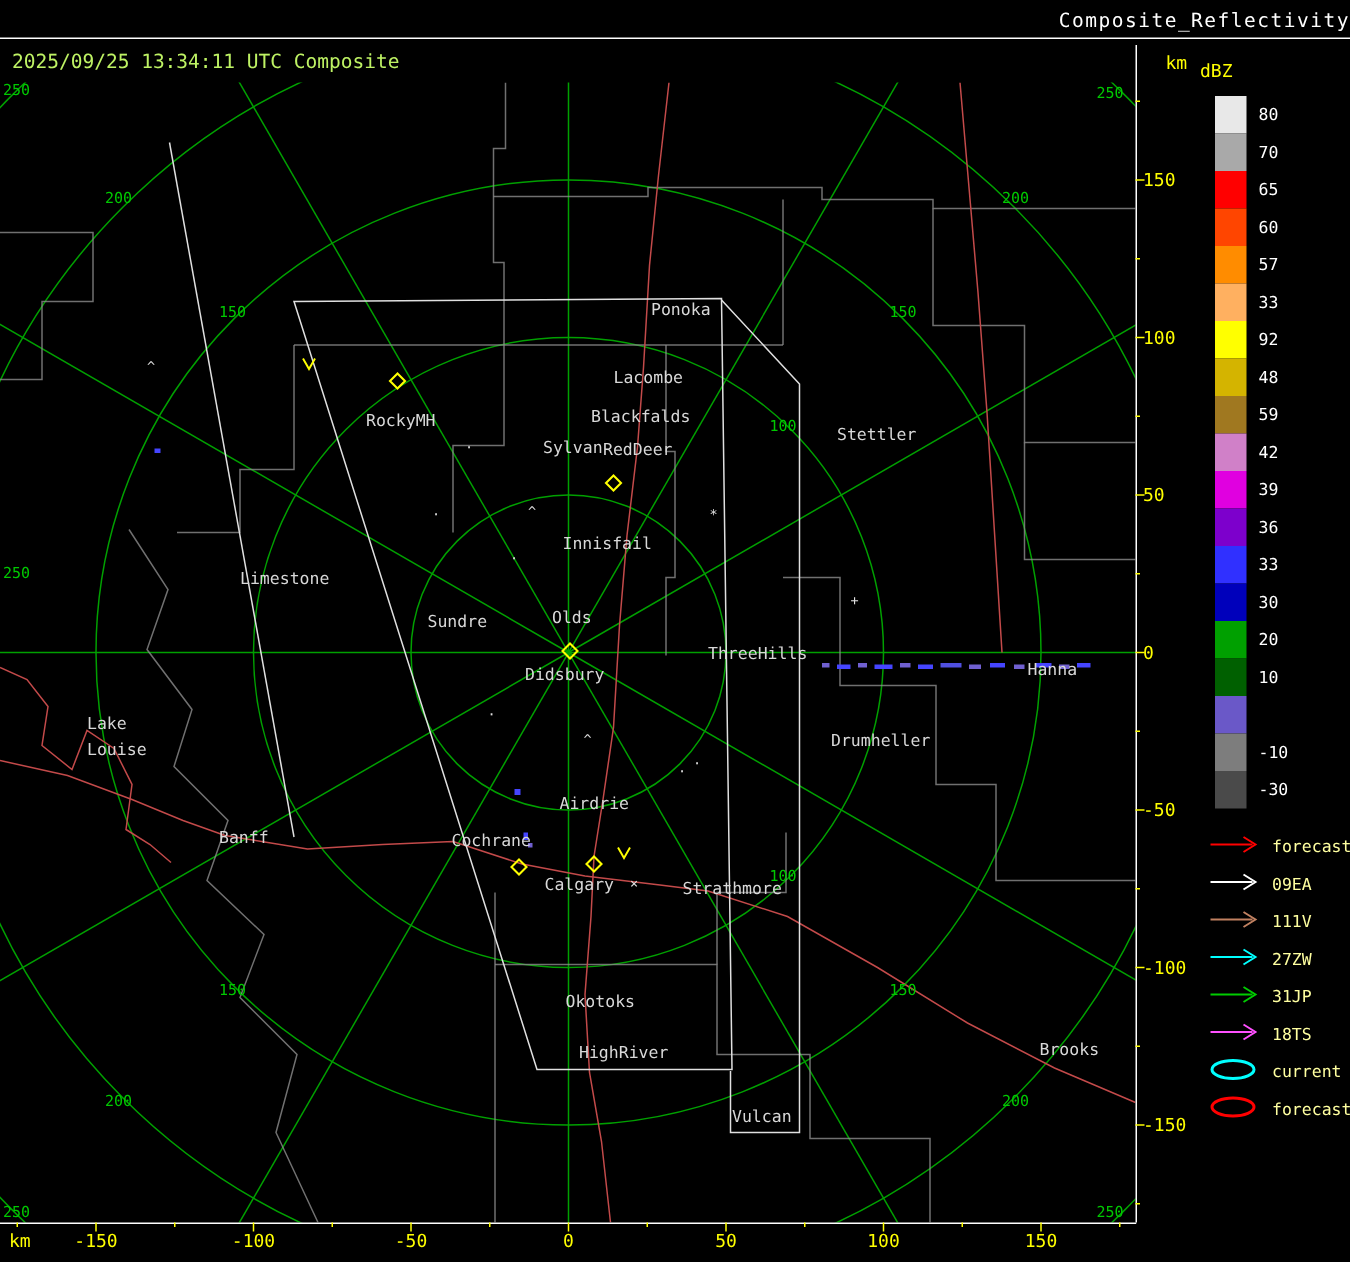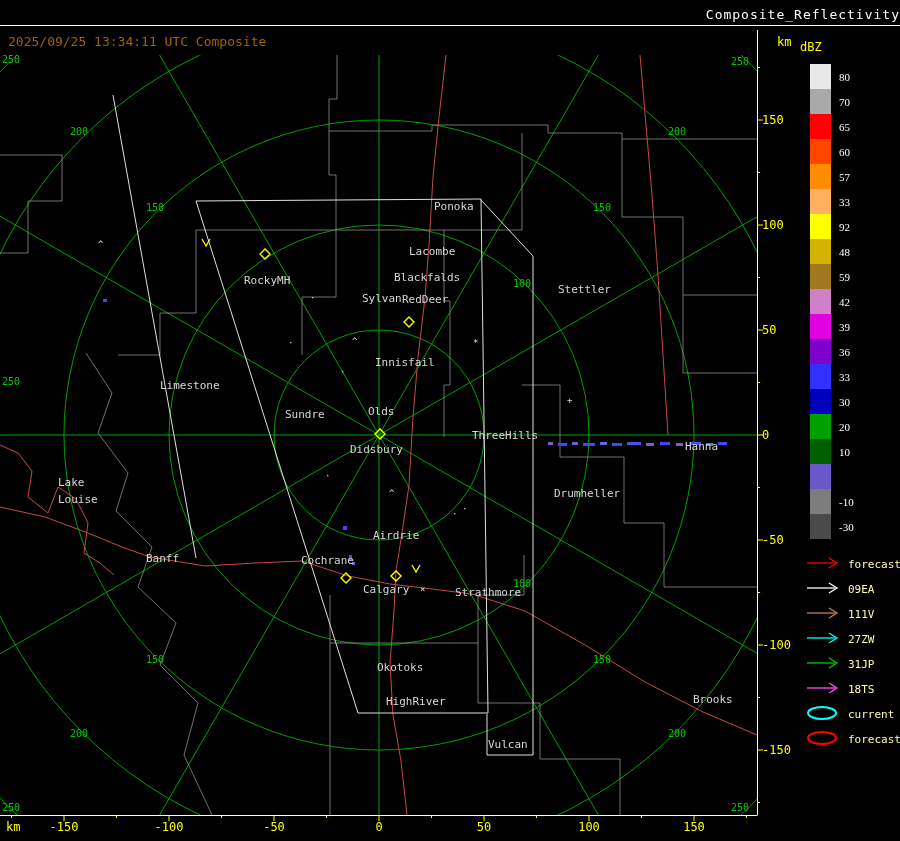--- a/index.html
+++ b/index.html
@@ -1,30 +1,30 @@
 <!DOCTYPE html>
 <html><head>
 <meta charset="utf-8">
 <style>
   *{margin:0;padding:0;box-sizing:border-box;}
   html,body{background:#000;}
   #screen{position:relative;width:900px;height:841px;background:#000;overflow:hidden;
           font-family:"DejaVu Sans Mono",monospace;}
   .title{position:absolute;top:7px;left:0;width:100%;text-align:right;color:#ffffff;
          font-size:13px;letter-spacing:1px;}
-  .timestamp{position:absolute;top:34px;left:8px;color:#a16207;font-size:13px;}
+  .timestamp{position:absolute;top:34px;left:8px;color:#bef264;font-size:13px;}
   .km-top{position:absolute;top:35px;left:777px;color:#ffff00;font-size:12px;}
   .dbz{position:absolute;left:800px;top:40px;color:#ffff00;font-size:12px;}
   #radar-svg{position:absolute;left:0;top:55px;}
   #frame-svg{position:absolute;left:0;top:0;pointer-events:none;}
   #radar-svg text{font-family:"DejaVu Sans Mono",monospace;}
   .axis-label{position:absolute;color:#ffff00;font-size:12px;line-height:14px;}
   .km-bottom{position:absolute;top:820px;left:6px;color:#ffff00;font-size:12px;}
   #scale-entries{position:absolute;left:810px;top:64px;}
-  .scale-row{display:flex;align-items:center;height:25px;font-family:Liberation Serif, serif;}
+  .scale-row{display:flex;align-items:center;height:25px;}
   .swatch{width:21px;height:25px;}
   .scale-label{color:#ffffff;font-size:11px;margin-left:8px;}
   #legend-items{position:absolute;left:806px;top:546px;}
   .legend-row{display:flex;align-items:flex-end;height:25px;}
   .legend-label{color:#ffffa0;font-size:11px;margin-left:6px;}
 </style>
 </head>
 <body>
 
 <div id="screen">

